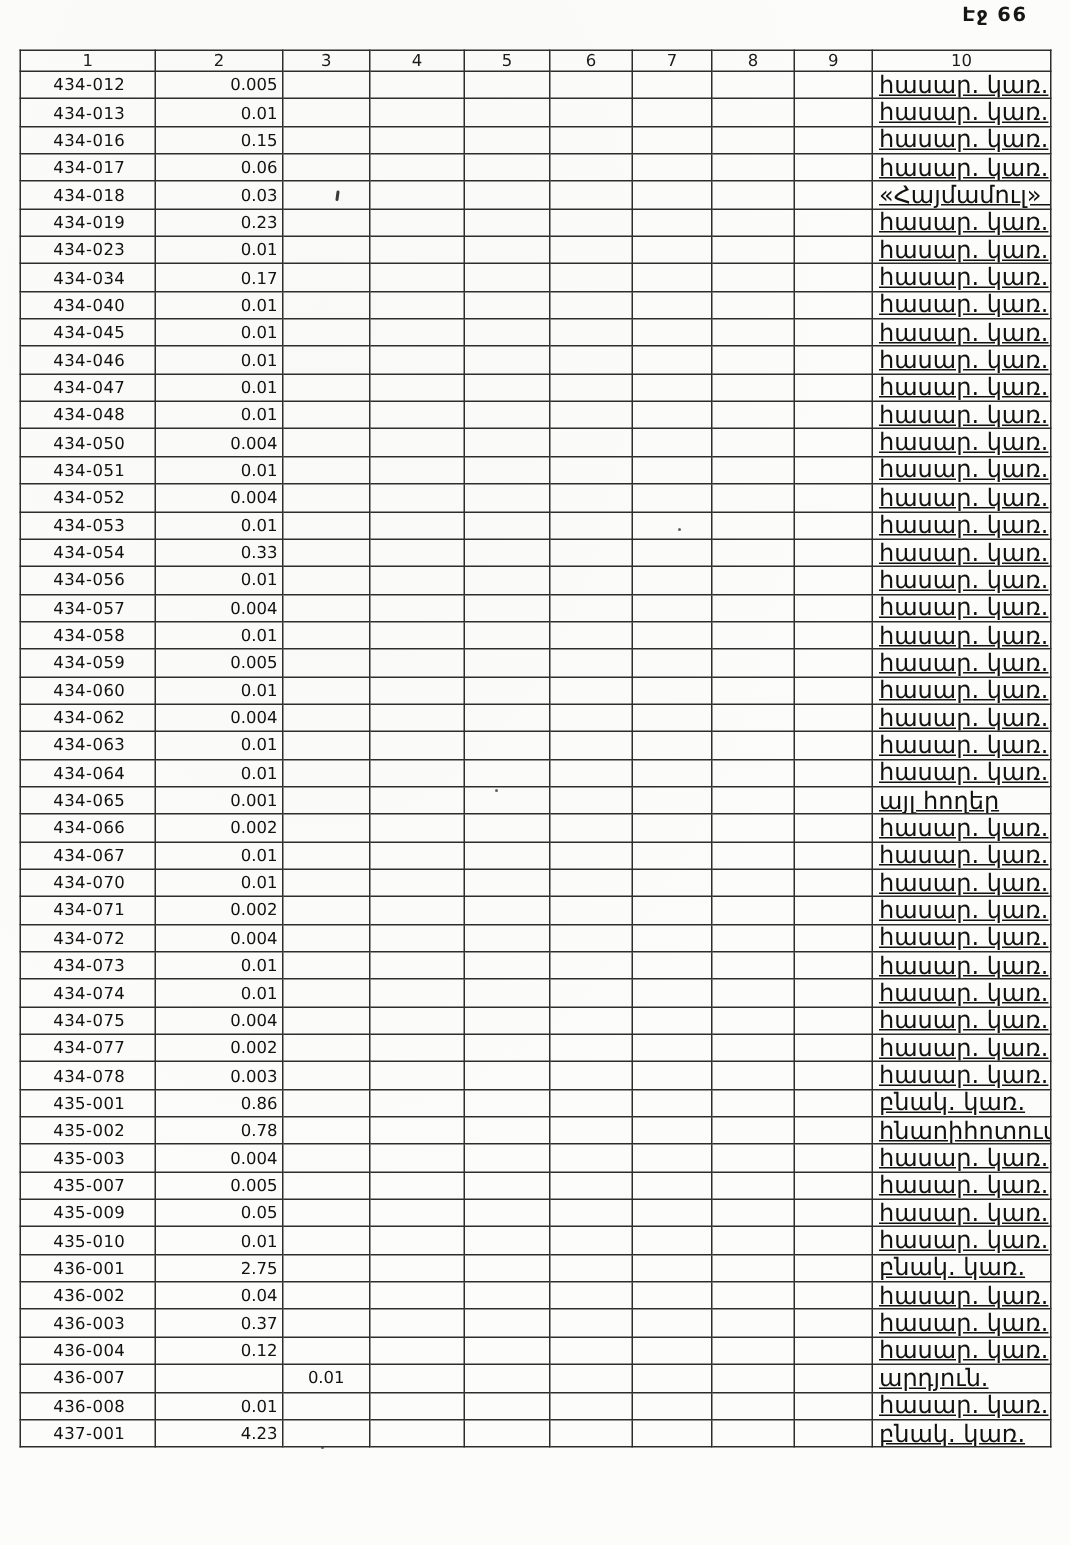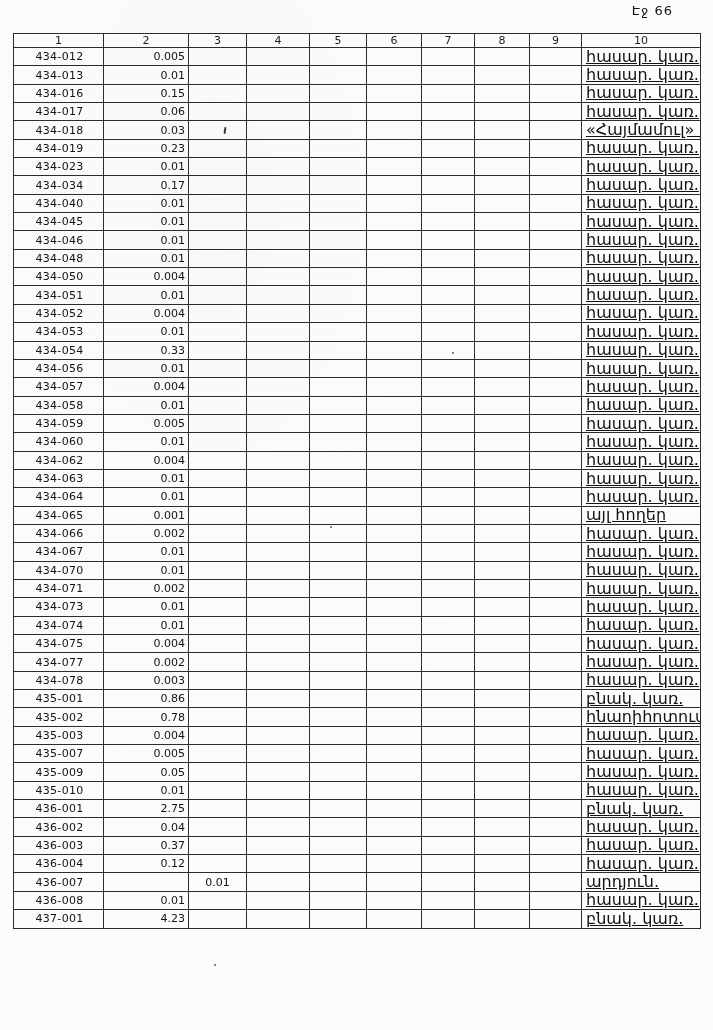--- a/index.html
+++ b/index.html
@@ -16,23 +16,23 @@
     position: relative;
     width: 713px;
     height: 1030px;
     background:
       radial-gradient(ellipse at 30% 20%, rgba(0,0,0,0.012), transparent 60%),
       #fcfcfb;
   }
   .page-number {
     position: absolute;
     top: 3px;
-    right: 40px;
+    right: 28px;
     font-size: 13px;
-    font-weight: normal;
+    font-weight: bold;
     letter-spacing: 1px;
     color: #161616;
   }
   table.doc-table {
     position: absolute;
     top: 33px;
     left: 13px;
     width: 687px;
     border-collapse: collapse;
     table-layout: fixed;
@@ -230,20 +230,32 @@
           <td class="c3"></td>
           <td class="c4"></td>
           <td class="c5"></td>
           <td class="c6"></td>
           <td class="c7"></td>
           <td class="c8"></td>
           <td class="c9"></td>
           <td class="c10">հասար. կառ.</td>
         </tr>
         <tr>
+          <td class="c1">434-047</td>
+          <td class="c2">0.01</td>
+          <td class="c3"></td>
+          <td class="c4"></td>
+          <td class="c5"></td>
+          <td class="c6"></td>
+          <td class="c7"></td>
+          <td class="c8"></td>
+          <td class="c9"></td>
+          <td class="c10">հասար. կառ.</td>
+        </tr>
+        <tr>
           <td class="c1">434-048</td>
           <td class="c2">0.01</td>
           <td class="c3"></td>
           <td class="c4"></td>
           <td class="c5"></td>
           <td class="c6"></td>
           <td class="c7"></td>
           <td class="c8"></td>
           <td class="c9"></td>
           <td class="c10">հասար. կառ.</td>
@@ -448,20 +460,32 @@
           <td class="c5"></td>
           <td class="c6"></td>
           <td class="c7"></td>
           <td class="c8"></td>
           <td class="c9"></td>
           <td class="c10">հասար. կառ.</td>
         </tr>
         <tr>
           <td class="c1">434-071</td>
           <td class="c2">0.002</td>
+          <td class="c3"></td>
+          <td class="c4"></td>
+          <td class="c5"></td>
+          <td class="c6"></td>
+          <td class="c7"></td>
+          <td class="c8"></td>
+          <td class="c9"></td>
+          <td class="c10">հասար. կառ.</td>
+        </tr>
+        <tr>
+          <td class="c1">434-072</td>
+          <td class="c2">0.004</td>
           <td class="c3"></td>
           <td class="c4"></td>
           <td class="c5"></td>
           <td class="c6"></td>
           <td class="c7"></td>
           <td class="c8"></td>
           <td class="c9"></td>
           <td class="c10">հասար. կառ.</td>
         </tr>
         <tr>

